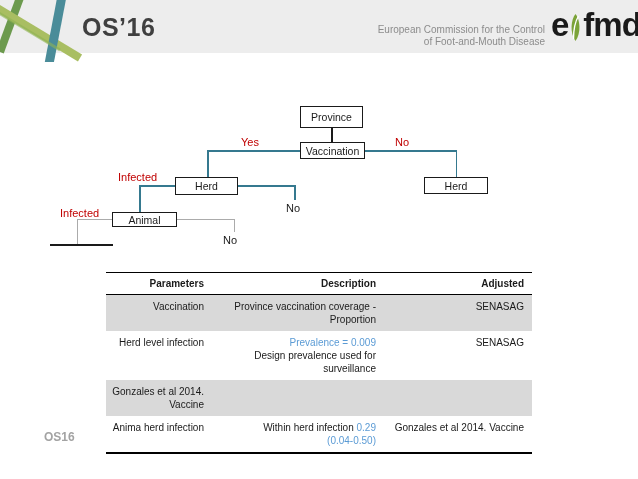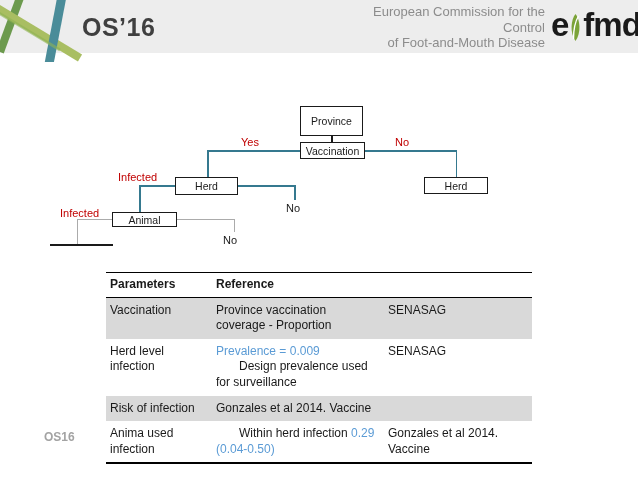--- a/index.html
+++ b/index.html
@@ -9,22 +9,22 @@
     margin:0 auto;
   }
   
   .header-band{position:absolute;left:0;top:0;width:638px;height:53px;background:#EDEDED;}
   .ribbons{position:absolute;left:0;top:0;}
   .slide-title{
     position:absolute;left:82px;top:13px;font-size:25px;font-weight:600;
     color:#3F3F3F;letter-spacing:0.5px;
   }
   .org-name{
-    position:absolute;left:330px;top:4px;width:215px;text-align:right;
-    font-size:13px;line-height:1.2;color:#8C8C8C;
+    position:absolute;left:330px;top:24px;width:215px;text-align:right;
+    font-size:10px;line-height:1.2;color:#8C8C8C;
   }
   .logo{
     position:absolute;left:551px;top:6px;display:flex;align-items:flex-end;
     font-size:33px;font-weight:bold;color:#1A1A1A;letter-spacing:-1px;
   }
   .logo .leaf{margin:0 1px 3px 1px;}
   
   .node{
     position:absolute;background:#fff;border:1.5px solid #1A1A1A;
     font-size:10.5px;color:#1A1A1A;display:flex;align-items:center;justify-content:center;
@@ -33,21 +33,21 @@
   .node.thin{border-width:1px;}
   .ln{position:absolute;}
   .ln.black{background:#1A1A1A;}
   .ln.teal{background:#35798F;}
   .ln.gray{background:#ABABAB;}
   .branch-label{position:absolute;font-size:11px;color:#1A1A1A;}
   .branch-label.red{color:#C00000;}
   
   .params-table{
     position:absolute;left:106px;top:272px;width:426px;
-    font-size:12px;color:#1A1A1A;border-top:1.3px solid #000;border-bottom:2px solid #000;
+    font-size:10px;color:#1A1A1A;border-top:1.3px solid #000;border-bottom:2px solid #000;text-align:right;
   }
   .t-row{display:grid;grid-template-columns:106px 172px 148px;box-sizing:border-box;}
   .t-row.head{border-bottom:1.3px solid #000;font-weight:bold;}
   .t-row.shade{background:#D9D9D9;}
   .t-cell{padding:5px 8px 5px 4px;line-height:1.3;box-sizing:border-box;}
   .t-row.head .t-cell{padding:4px 8px 4px 4px;}
   .hl{color:#5B9BD5;}
   .blk{color:#1A1A1A;margin-left:23px;}
   
   .footer-label{position:absolute;left:44px;top:430px;font-size:12px;color:#A3A3A3;font-weight:bold;}
@@ -95,62 +95,62 @@
     <div class="ln teal" style="left:294px;top:185px;width:1.5px;height:15px;"></div>
 
     <div class="ln gray" style="left:77px;top:219px;width:35px;height:1.2px;"></div>
     <div class="ln gray" style="left:77px;top:219px;width:1.2px;height:26px;"></div>
 
     <div class="ln gray" style="left:177px;top:219px;width:58px;height:1.2px;"></div>
     <div class="ln gray" style="left:234px;top:219px;width:1.2px;height:13px;"></div>
 
     <div class="ln black" style="left:50px;top:244px;width:63px;height:1.5px;"></div>
 
-    <div class="node" style="left:300px;top:106px;width:63px;height:30px;">Province</div>
+    <div class="node" style="left:300px;top:106px;width:63px;height:22px;">Province</div>
     <div class="node" style="left:300px;top:142px;width:65px;height:17px;">Vaccination</div>
     <div class="node" style="left:175px;top:177px;width:63px;height:18px;">Herd</div>
     <div class="node thin" style="left:424px;top:177px;width:64px;height:17px;">Herd</div>
     <div class="node" style="left:112px;top:212px;width:65px;height:15px;">Animal</div>
 
     <div class="branch-label red" style="left:241px;top:136px;">Yes</div>
     <div class="branch-label red" style="left:395px;top:136px;">No</div>
     <div class="branch-label red" style="left:118px;top:171px;">Infected</div>
     <div class="branch-label red" style="left:60px;top:207px;">Infected</div>
     <div class="branch-label" style="left:286px;top:202px;">No</div>
     <div class="branch-label" style="left:223px;top:234px;">No</div>
   </div>
 
   <div class="params-table">
     <div class="t-row head">
       <div class="t-cell">Parameters</div>
-      <div class="t-cell">Reference</div>
+      <div class="t-cell">Description</div>
+      <div class="t-cell">Adjusted</div>
     </div>
 
     <div class="t-row shade">
       <div class="t-cell">Vaccination</div>
       <div class="t-cell">Province vaccination coverage - Proportion</div>
       <div class="t-cell">SENASAG</div>
     </div>
 
     <div class="t-row">
       <div class="t-cell">Herd level infection</div>
       <div class="t-cell">
         <span class="hl">Prevalence = 0.009</span><br>
         <span class="blk">Design prevalence used for surveillance</span>
       </div>
       <div class="t-cell">SENASAG</div>
     </div>
 
     <div class="t-row shade">
-      <div class="t-cell">Risk of infection</div>
       <div class="t-cell">Gonzales et al 2014. Vaccine</div>
     </div>
 
     <div class="t-row">
-      <div class="t-cell">Anima used infection</div>
+      <div class="t-cell">Anima herd infection</div>
       <div class="t-cell">
         <span class="blk">Within herd infection </span><span class="hl">0.29 (0.04-0.50)</span>
       </div>
       <div class="t-cell">Gonzales et al 2014. Vaccine</div>
     </div>
   </div>
 
   <div class="footer-label">OS16</div>
 </div>
 

